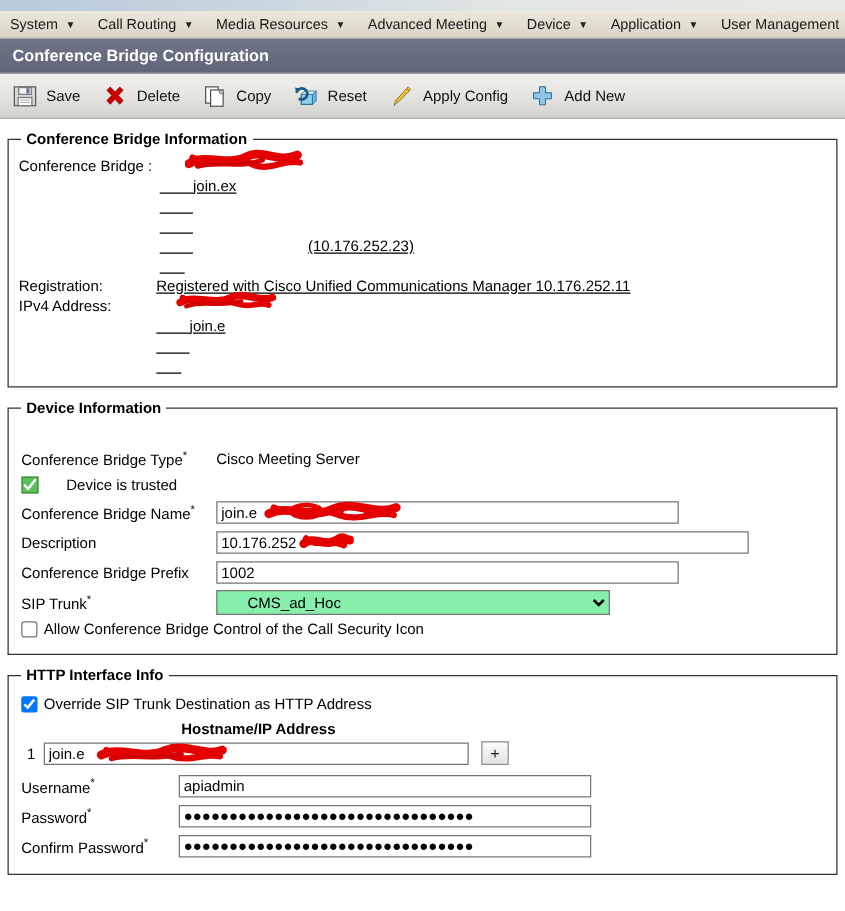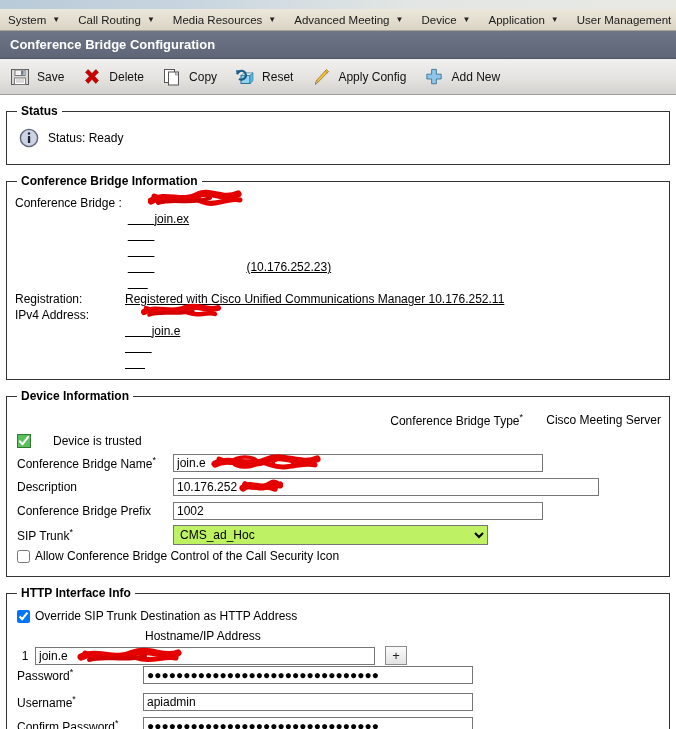--- a/index.html
+++ b/index.html
@@ -156,40 +156,40 @@
     border: 1px solid #767676;
     background: #ffffff;
     box-sizing: border-box;
     color: #000;
   }
   select.sel {
     font-family: "Liberation Sans", sans-serif;
     font-size: 12px;
     height: 20px;
     border: 1px solid #767676;
-    background: #bef264;
-    box-sizing: border-box;
-    padding-left: 2px;
+    background: #86efac;
+    box-sizing: border-box;
+    padding-left: 20px;
   }
   .static-val { font-size: 12px; }
 
   .cb-line { display: flex; align-items: center; margin: 3px 0 5px 2px; }
   .cb-line label { margin-left: 5px; font-size: 12px; }
 
   input[type="checkbox"] {
     width: 13px; height: 13px; margin: 0; flex: 0 0 auto;
   }
 
   .trusted-row { display: flex; align-items: center; margin: 3px 0 5px 2px; gap: 16px; }
   .trusted-row .lbl { margin-left: 6px; font-size: 12px; }
   .chk-green { width: 14px; height: 14px; display: block; }
 
   
   .host-header {
-    font-weight: normal;
+    font-weight: bold;
     font-size: 12px;
     margin: 6px 0 3px 0;
     padding-left: 130px;
   }
   .host-row { display: flex; align-items: center; }
   .host-num { width: 20px; text-align: center; font-size: 12px; flex: 0 0 auto; }
   .plus-btn {
     width: 22px; height: 19px;
     margin-left: 10px;
     border: 1px solid #8c8c8c;
@@ -298,31 +298,20 @@
   <div class="tb-btn">
     <svg class="tb-icon" viewBox="0 0 20 20">
       <path d="M7.6 2.4 L12.4 2.4 L12.4 7.2 L17.2 7.2 L17.2 12 L12.4 12 L12.4 16.8 L7.6 16.8 L7.6 12 L2.8 12 L2.8 7.2 L7.6 7.2 Z" fill="#8fc5e8" stroke="#2a6b95" stroke-width="0.8"></path>
     </svg>
     <span class="tb-label">Add New</span>
   </div>
 </div>
 
 <div class="content">
 
-  <fieldset class="panel">
-    <legend>Status</legend>
-    <div class="status-row">
-      <svg class="info-icon" viewBox="0 0 20 20">
-        <circle cx="10" cy="10" r="8.6" fill="#cdd3e4" stroke="#5d6476" stroke-width="1.4"></circle>
-        <circle cx="10" cy="5.6" r="1.25" fill="#1d2331"></circle>
-        <rect x="8.9" y="8.1" width="2.3" height="7" rx="0.6" fill="#1d2331"></rect>
-      </svg>
-      <span class="status-text">Status: Ready</span>
-    </div>
-  </fieldset>
 
   <fieldset class="panel">
     <legend>Conference Bridge Information</legend>
 
     <div class="kv-row" style="margin-top:3px;">
       <span class="kv-key wide">Conference Bridge :</span>
       <span class="kv-val" style="margin-left:6px;">
         <span>join.ex</span>
         
         <svg class="scribble" style="left:20px; top:-6px;" width="95" height="20" viewBox="0 0 95 20">
@@ -348,21 +337,21 @@
           <path d="M5 6 C18 12, 32 4, 48 11 C58 15, 66 9, 74 12" stroke="#e50000" stroke-width="4.5" fill="none" stroke-linecap="round"></path>
           <path d="M8 13 C22 8, 36 14, 52 9" stroke="#d40000" stroke-width="3.5" fill="none" stroke-linecap="round"></path>
         </svg>
       </span>
     </div>
   </fieldset>
 
   <fieldset class="panel">
     <legend>Device Information</legend>
 
-    <div class="form-row" style="margin-top:3px;justify-content:flex-end;">
+    <div class="form-row" style="margin-top:20px;">
       <span class="form-label"><span>Conference Bridge Type</span><span class="req">*</span></span>
       <span class="static-val">Cisco Meeting Server</span>
     </div>
 
     <div class="trusted-row">
       <svg class="chk-green" viewBox="0 0 14 14">
         <rect x="0.5" y="0.5" width="13" height="13" fill="#5bbf5b" stroke="#2f7a2f"></rect>
         <path d="M2.8 7.3 L5.5 10.2 L11.2 2.8" stroke="#ffffff" stroke-width="2" fill="none" stroke-linecap="round" stroke-linejoin="round"></path>
       </svg>
       <span class="lbl">Device is trusted</span>
@@ -422,30 +411,30 @@
       <svg class="scribble" style="left:62px; top:0px;" width="105" height="20" viewBox="0 0 105 20">
         <path d="M4 11 C20 3, 38 16, 56 7 C72 1, 88 13, 101 7" stroke="#e50000" stroke-width="7" fill="none" stroke-linecap="round"></path>
         <path d="M8 7 C24 15, 42 5, 60 12 C74 17, 88 9, 99 12" stroke="#e50000" stroke-width="5" fill="none" stroke-linecap="round"></path>
         <path d="M12 14 C28 9, 48 16, 68 10" stroke="#d40000" stroke-width="4" fill="none" stroke-linecap="round"></path>
       </svg>
       <div class="plus-btn">
         <span>+</span>
       </div>
     </div>
 
+    <div class="form-row" style="margin-top:7px;">
+      <span class="form-label" style="width:128px;"><span>Username</span><span class="req">*</span></span>
+      <input class="txt" style="width: 330px;" value="apiadmin">
+    </div>
+
     <div class="form-row">
       <span class="form-label" style="width:128px;"><span>Password</span><span class="req">*</span></span>
       <input class="txt" style="width: 330px;" value="●●●●●●●●●●●●●●●●●●●●●●●●●●●●●●●●">
     </div>
 
-    <div class="form-row" style="margin-top:7px;">
-      <span class="form-label" style="width:128px;"><span>Username</span><span class="req">*</span></span>
-      <input class="txt" style="width: 330px;" value="apiadmin">
-    </div>
-
     <div class="form-row">
       <span class="form-label" style="width:128px;"><span>Confirm Password</span><span class="req">*</span></span>
       <input class="txt" style="width: 330px;" value="●●●●●●●●●●●●●●●●●●●●●●●●●●●●●●●●">
     </div>
 
   </fieldset>
 
 </div>
 
 </body></html>

